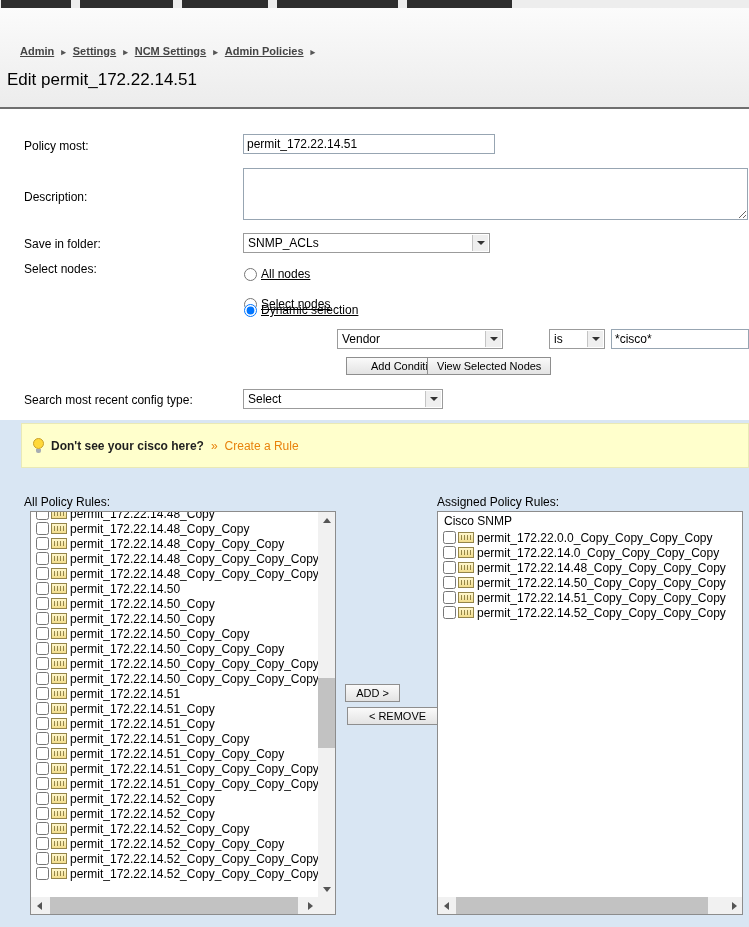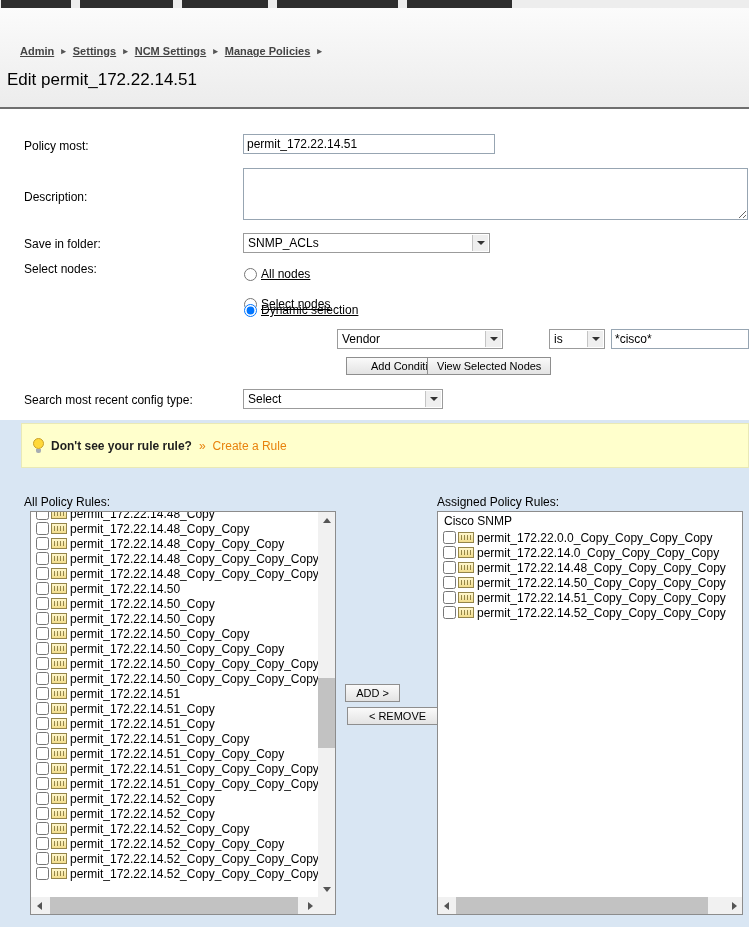--- a/index.html
+++ b/index.html
@@ -8,21 +8,21 @@
 
   
   .tabsbar { position:absolute; top:0; left:0; right:0; height:8px; overflow:hidden; background:#ededed; }
   .tabsrow { display:flex; gap:9px; margin-top:-18px; padding-left:1px; }
   .tab { height:26px; background:#2e2e2e; color:#f2f2f2; font-size:11px; font-weight:bold;
          letter-spacing:.6px; display:flex; align-items:center; padding:0 16px; min-width:70px; justify-content:center; cursor:pointer; }
 
   
   .bcband { position:absolute; top:8px; left:0; right:0; height:101px;
             background:linear-gradient(#fbfbfb,#ececec); border-bottom:2px solid #6f6f6f; }
-  .breadcrumb { position:absolute; top:45px; left:20px; display:flex; align-items:center; gap:7px;
+  .breadcrumb { position:absolute; top:45px; left:20px; display:flex; align-items:flex-end; gap:7px;
                 font-size:11px; font-weight:bold; color:#454545; }
   .crumb { text-decoration:underline; cursor:pointer; }
   .sep { font-size:9px; color:#555; }
   .page-title { position:absolute; top:70px; left:7px; font-size:17px; color:#000; }
 
   
   .flabel { position:absolute; font-size:12px; color:#000; white-space:nowrap; }
   .txt { position:absolute; border:1px solid #97a5b2; font-size:12px; padding:1px 3px;
          font-family:inherit; height:20px; background:#fff; }
   textarea.txt { height:52px; resize:both; }
@@ -103,21 +103,21 @@
 
       <span class="crumb">Admin</span>
       <span class="sep">▸</span>
 
       <span class="crumb">Settings</span>
       <span class="sep">▸</span>
 
       <span class="crumb">NCM Settings</span>
       <span class="sep">▸</span>
 
-      <span class="crumb">Manage Policies</span>
+      <span class="crumb">Admin Policies</span>
       <span class="sep">▸</span>
     </div>
   <div class="page-title">Edit permit_172.22.14.51</div>
 
   <div class="flabel" style="left:24px; top:139px;">Policy most:</div>
   <input class="txt" style="left: 243px; top: 134px; width: 252px;" type="text" value="permit_172.22.14.51">
 
   <div class="flabel" style="left:24px; top:190px;">Description:</div>
   <textarea class="txt" style="left: 243px; top: 168px; width: 505px;" value=""></textarea>
 
@@ -168,21 +168,21 @@
       </span>
   </div>
 
   <div class="bluepanel"></div>
 
   <div class="banner">
     <span class="bulb">
       <span class="bulb-glass" style="display:block;"></span>
       <span class="bulb-base" style="display:block;"></span>
     </span>
-    <span class="banner-msg">Don't see your rule rule?</span>
+    <span class="banner-msg">Don't see your cisco here?</span>
     <span class="banner-chev">»</span>
     <span class="banner-link">Create a Rule</span>
   </div>
 
   <div class="list-label" style="left:24px; top:495px;">All Policy Rules:</div>
   <div class="list-label" style="left:437px; top:495px;">Assigned Policy Rules:</div>
 
   <div class="listbox" style="left:30px; top:511px;">
     <div class="viewport with-v">
       <div class="list-inner scrolled">

